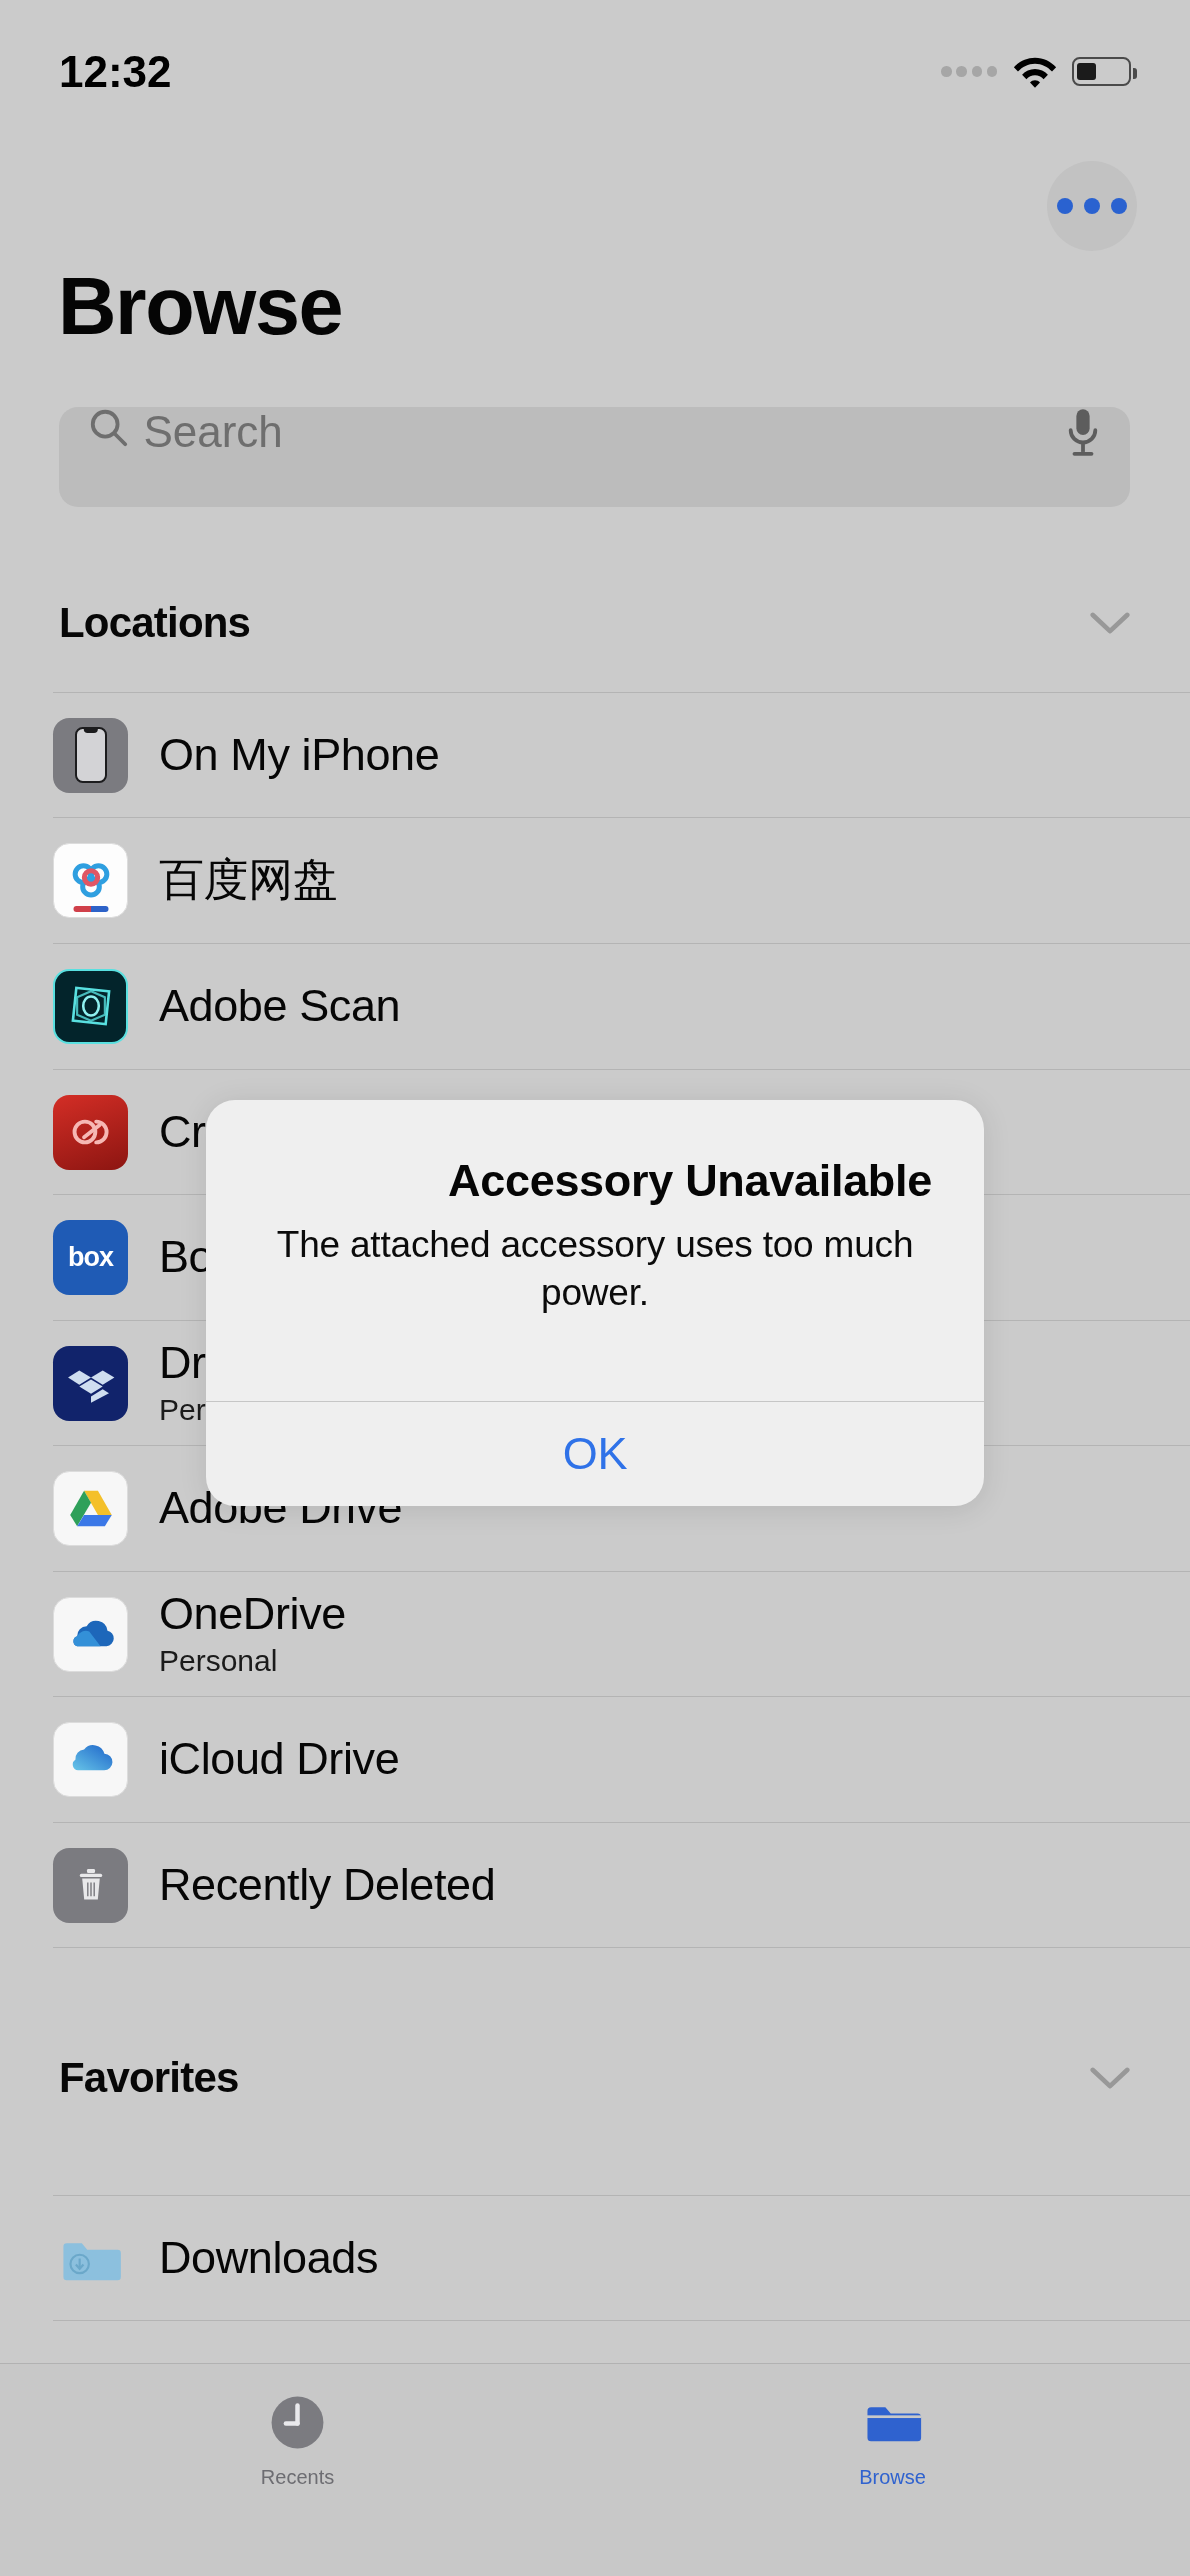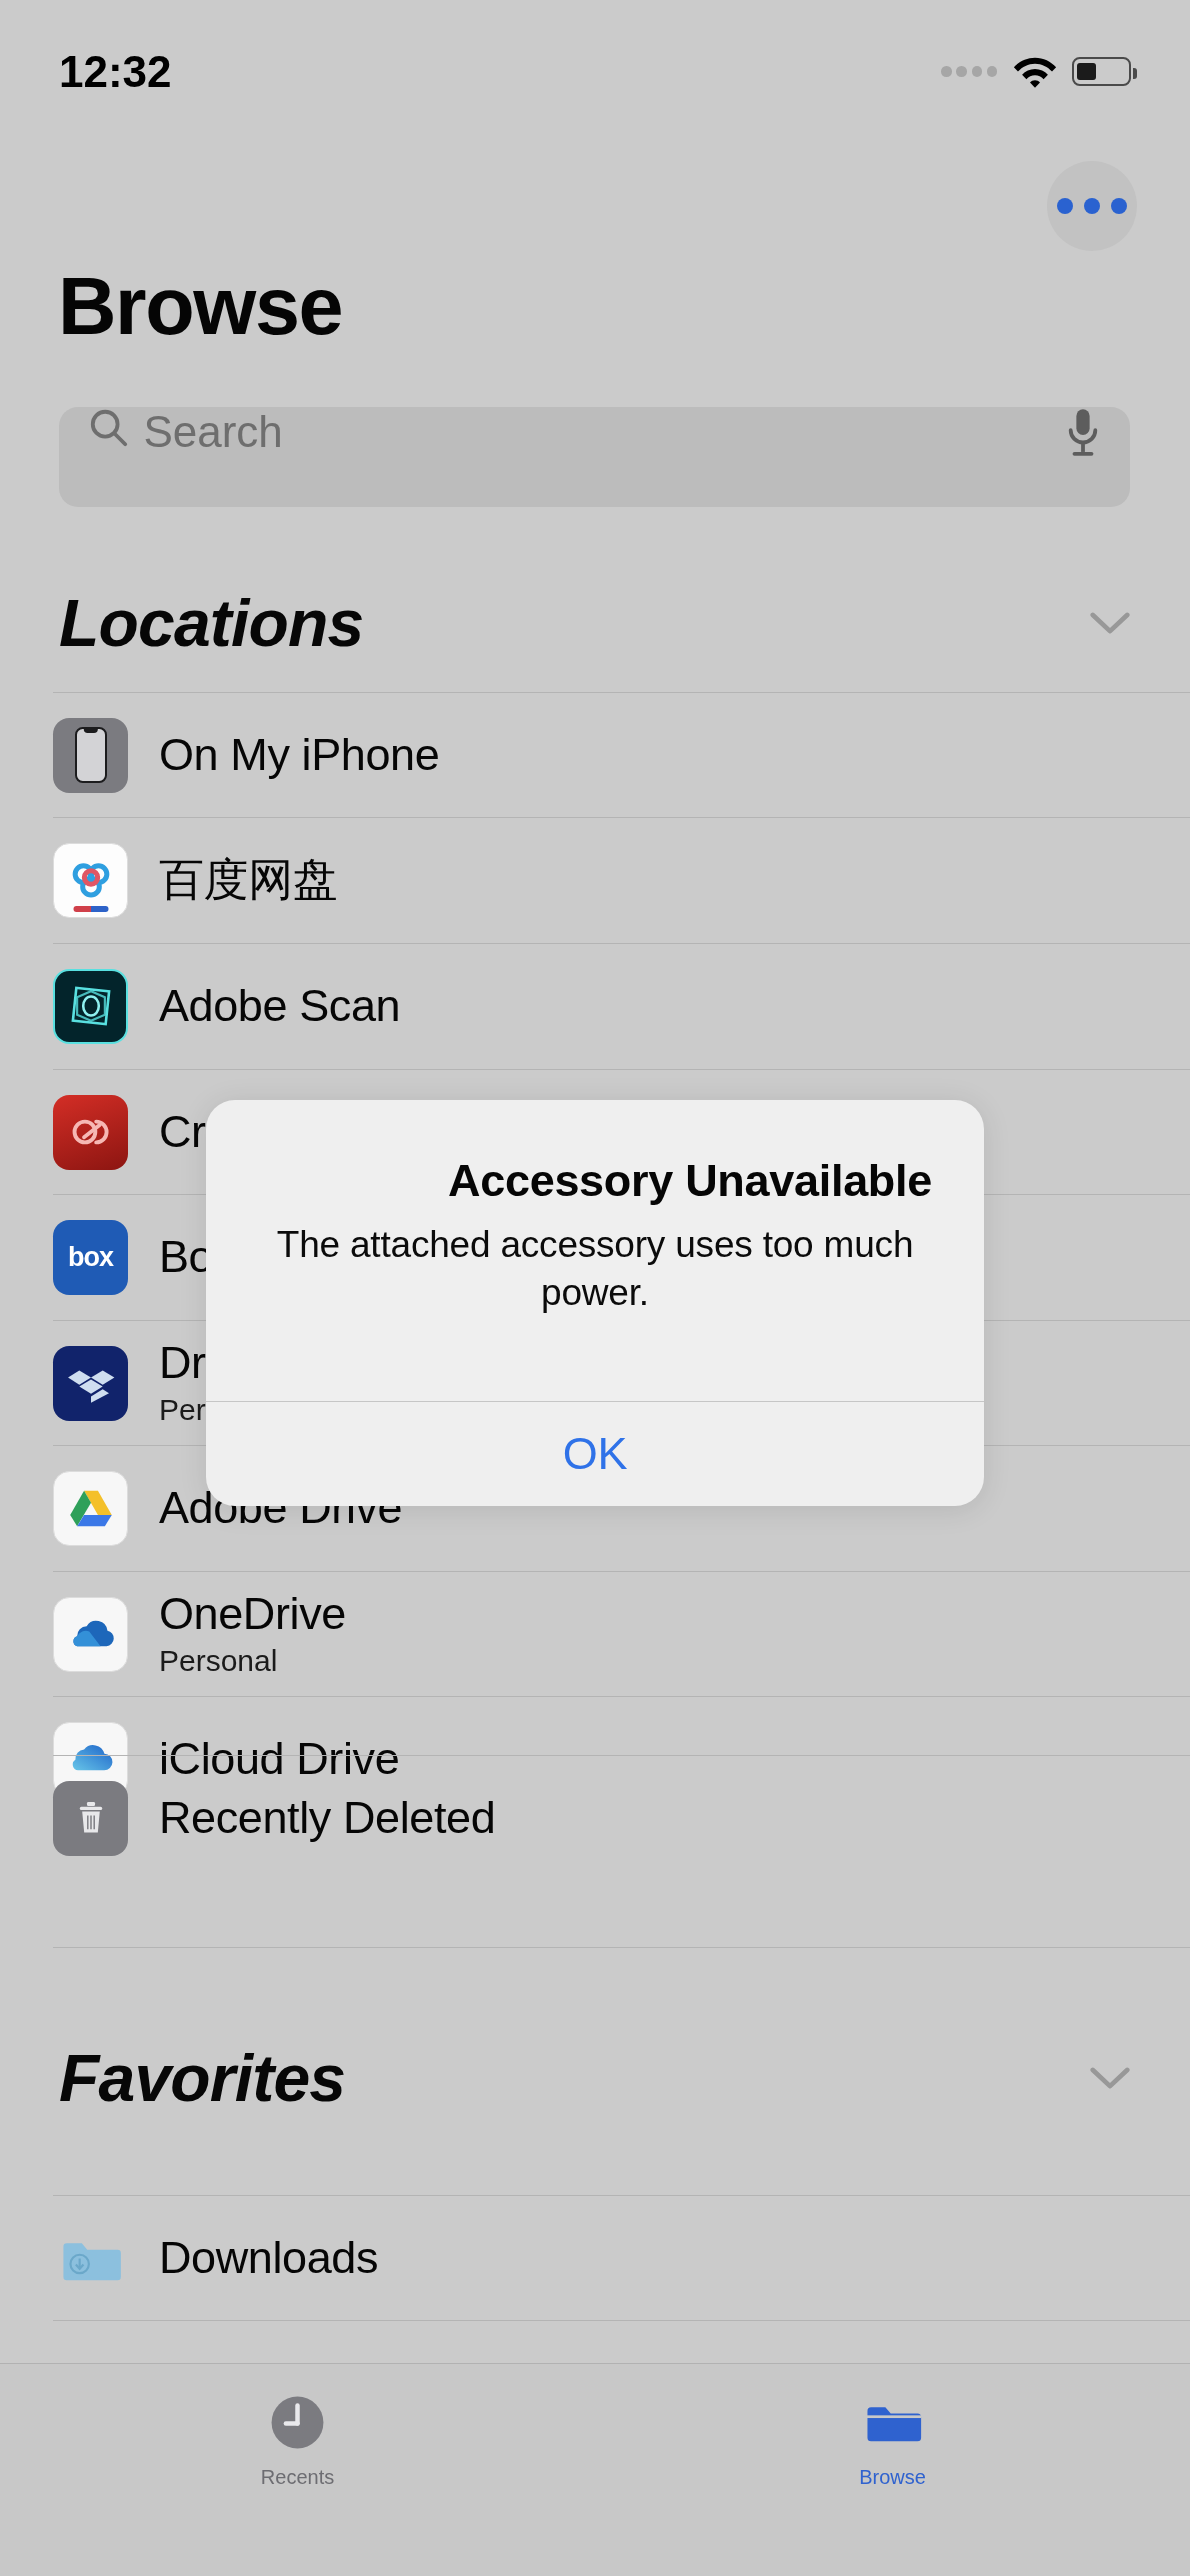--- a/index.html
+++ b/index.html
@@ -76,21 +76,21 @@
   #search-input::placeholder { color:#6e6e6e; opacity:1; }
   #mic-icon { width:36px; height:52px; flex:0 0 auto; }
 
   
   .section-header {
     position:absolute; left:0; width:1190px; height:96px;
     display:flex; align-items:center; justify-content:space-between;
     padding:0 59px;
   }
   .section-title {
-    font-size:66px; font-weight:bold; color:#070707; letter-spacing:-0.8px;font-style:italic;
+    font-size:42px; font-weight:bold; color:#070707; letter-spacing:-0.8px;
   }
   .chevron { width:42px; height:25px; opacity:.55; }
 
   
   .list-row {
     position:absolute; left:0; width:1190px; height:126px;
     display:flex; align-items:center; padding-left:53px;
   }
   .list-row .sep {
     position:absolute; left:53px; right:0; top:0; height:1px; background:#b4b4b4;
@@ -351,21 +351,21 @@
           </linearGradient>
         </defs>
         <path d="M15 43 h30 a9.5 9.5 0 0 0 0.5-19 A13.5 13.5 0 0 0 22 19 a11 11 0 0 0 -10 12 A6.5 6.5 0 0 0 15 43 z" fill="url(#icg)"></path>
       </svg>
     </div>
     <div class="row-text">
       <span class="row-label">iCloud Drive</span>
     </div>
   </div>
 
-  <div class="list-row" style="top:1755px;align-items:center;">
+  <div class="list-row" style="top:1822px;align-items:center;">
     <div class="sep"></div>
     <div class="row-icon ic-trash">
       <svg viewBox="0 0 60 60" width="48" height="48">
         <rect x="25" y="10" width="10" height="5" rx="1.5" fill="#e8e8ea"></rect>
         <rect x="16" y="16" width="28" height="4" rx="2" fill="#e8e8ea"></rect>
         <path d="M19 22 h22 l-2.5 26 h-17 z" fill="#e8e8ea"></path>
         <line x1="26" y1="27" x2="26" y2="44" stroke="#7b7b80" stroke-width="1.8"></line>
         <line x1="30" y1="27" x2="30" y2="44" stroke="#7b7b80" stroke-width="1.8"></line>
         <line x1="34" y1="27" x2="34" y2="44" stroke="#7b7b80" stroke-width="1.8"></line>
       </svg>

